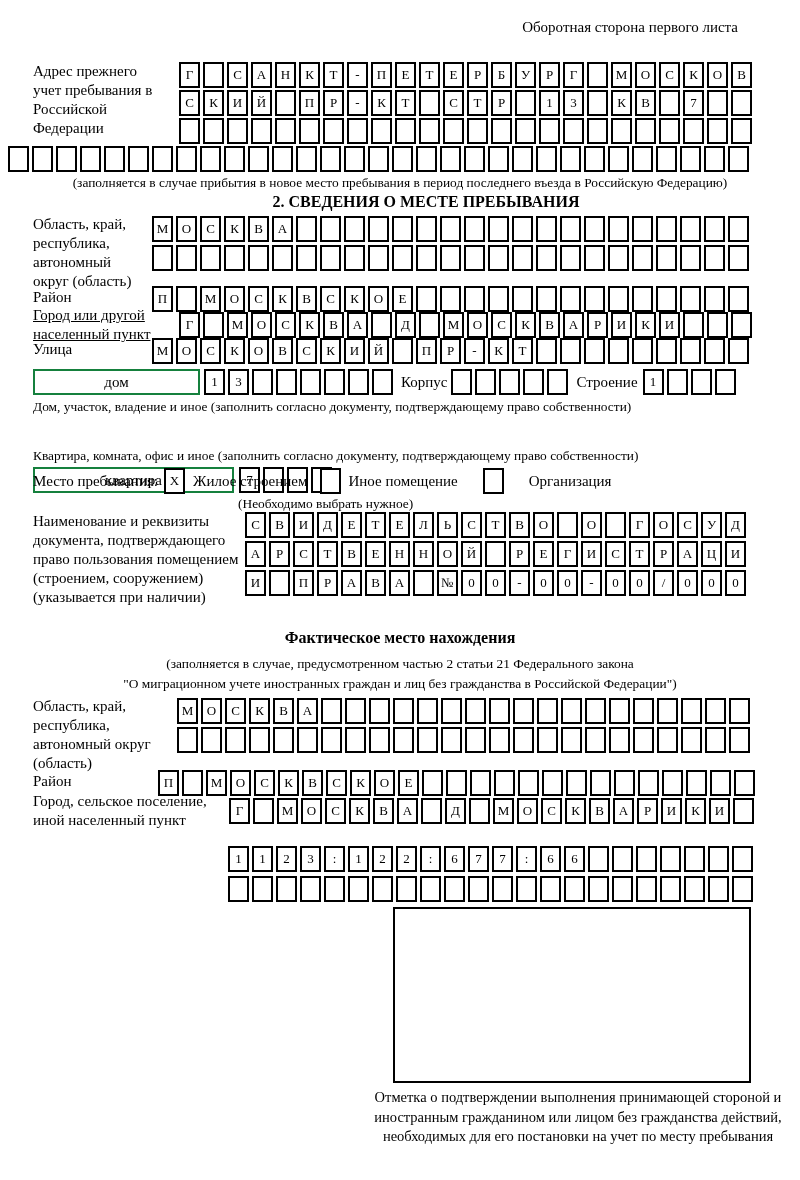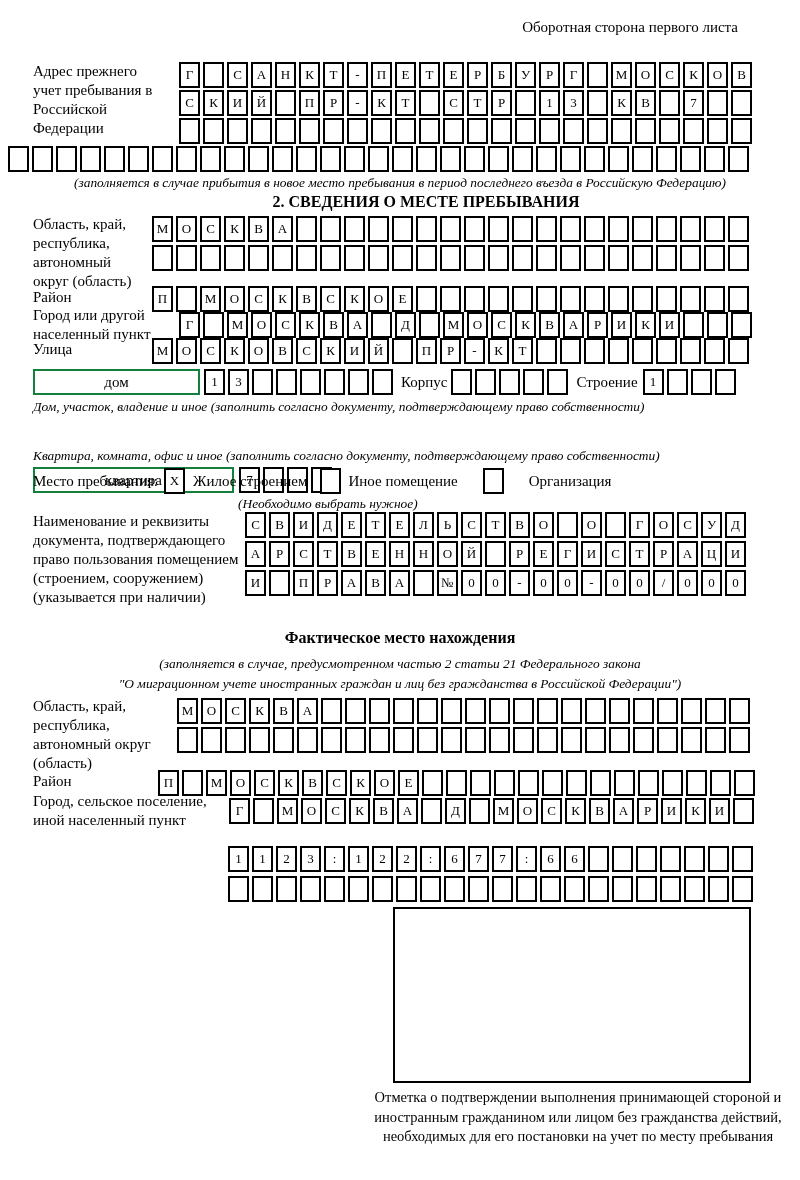--- a/index.html
+++ b/index.html
@@ -1,20 +1,20 @@
 <!DOCTYPE html>
 <html><head>
 <meta charset="utf-8">
 <style>
   html,body { margin:0; padding:0; background:#fff; }
   .page { position:relative; width:800px; height:1180px; background:#ffffff;
           font-family:"Liberation Serif", serif; color:#000; overflow:hidden; }
   .abs { position:absolute; }
   .flabel { font-size:15px; line-height:19px; }
-  .note { font-size:13.4px; line-height:17px;font-style:italic; }
+  .note { font-size:13.4px; line-height:17px; }
   .center { text-align:center; }
   .title { font-size:16px; font-weight:bold; }
   .cellrow { display:flex; gap:3px; }
   .cell { width:21px; height:26px; box-sizing:border-box; border:2px solid #000;
           display:flex; align-items:center; justify-content:center;
           font-size:13px; flex:0 0 auto; background:#fff; }
   .widebox { box-sizing:border-box; border:2px solid #15803d; height:26px;
              display:flex; align-items:center; justify-content:center; font-size:15px; }
   .inline-label { font-size:15px; }
   .hrow { display:flex; align-items:center; }
@@ -222,21 +222,21 @@
       <span class="cell"></span>
       <span class="cell"></span>
       <span class="cell"></span>
       <span class="cell"></span>
       <span class="cell"></span>
       <span class="cell"></span>
       <span class="cell"></span>
       <span class="cell"></span>
     </div>
 
-  <div class="abs flabel" style="left:33px; top:306px; width:150px;">Город или другой населенный пункт</div>
+  <div class="abs flabel" style="left:33px; top:306px; width:150px;text-decoration:underline;">Город или другой населенный пункт</div>
   <div class="abs cellrow" style="left:179px; top:312px;">
       <span class="cell">Г</span>
       <span class="cell"></span>
       <span class="cell">М</span>
       <span class="cell">О</span>
       <span class="cell">С</span>
       <span class="cell">К</span>
       <span class="cell">В</span>
       <span class="cell">А</span>
       <span class="cell"></span>

